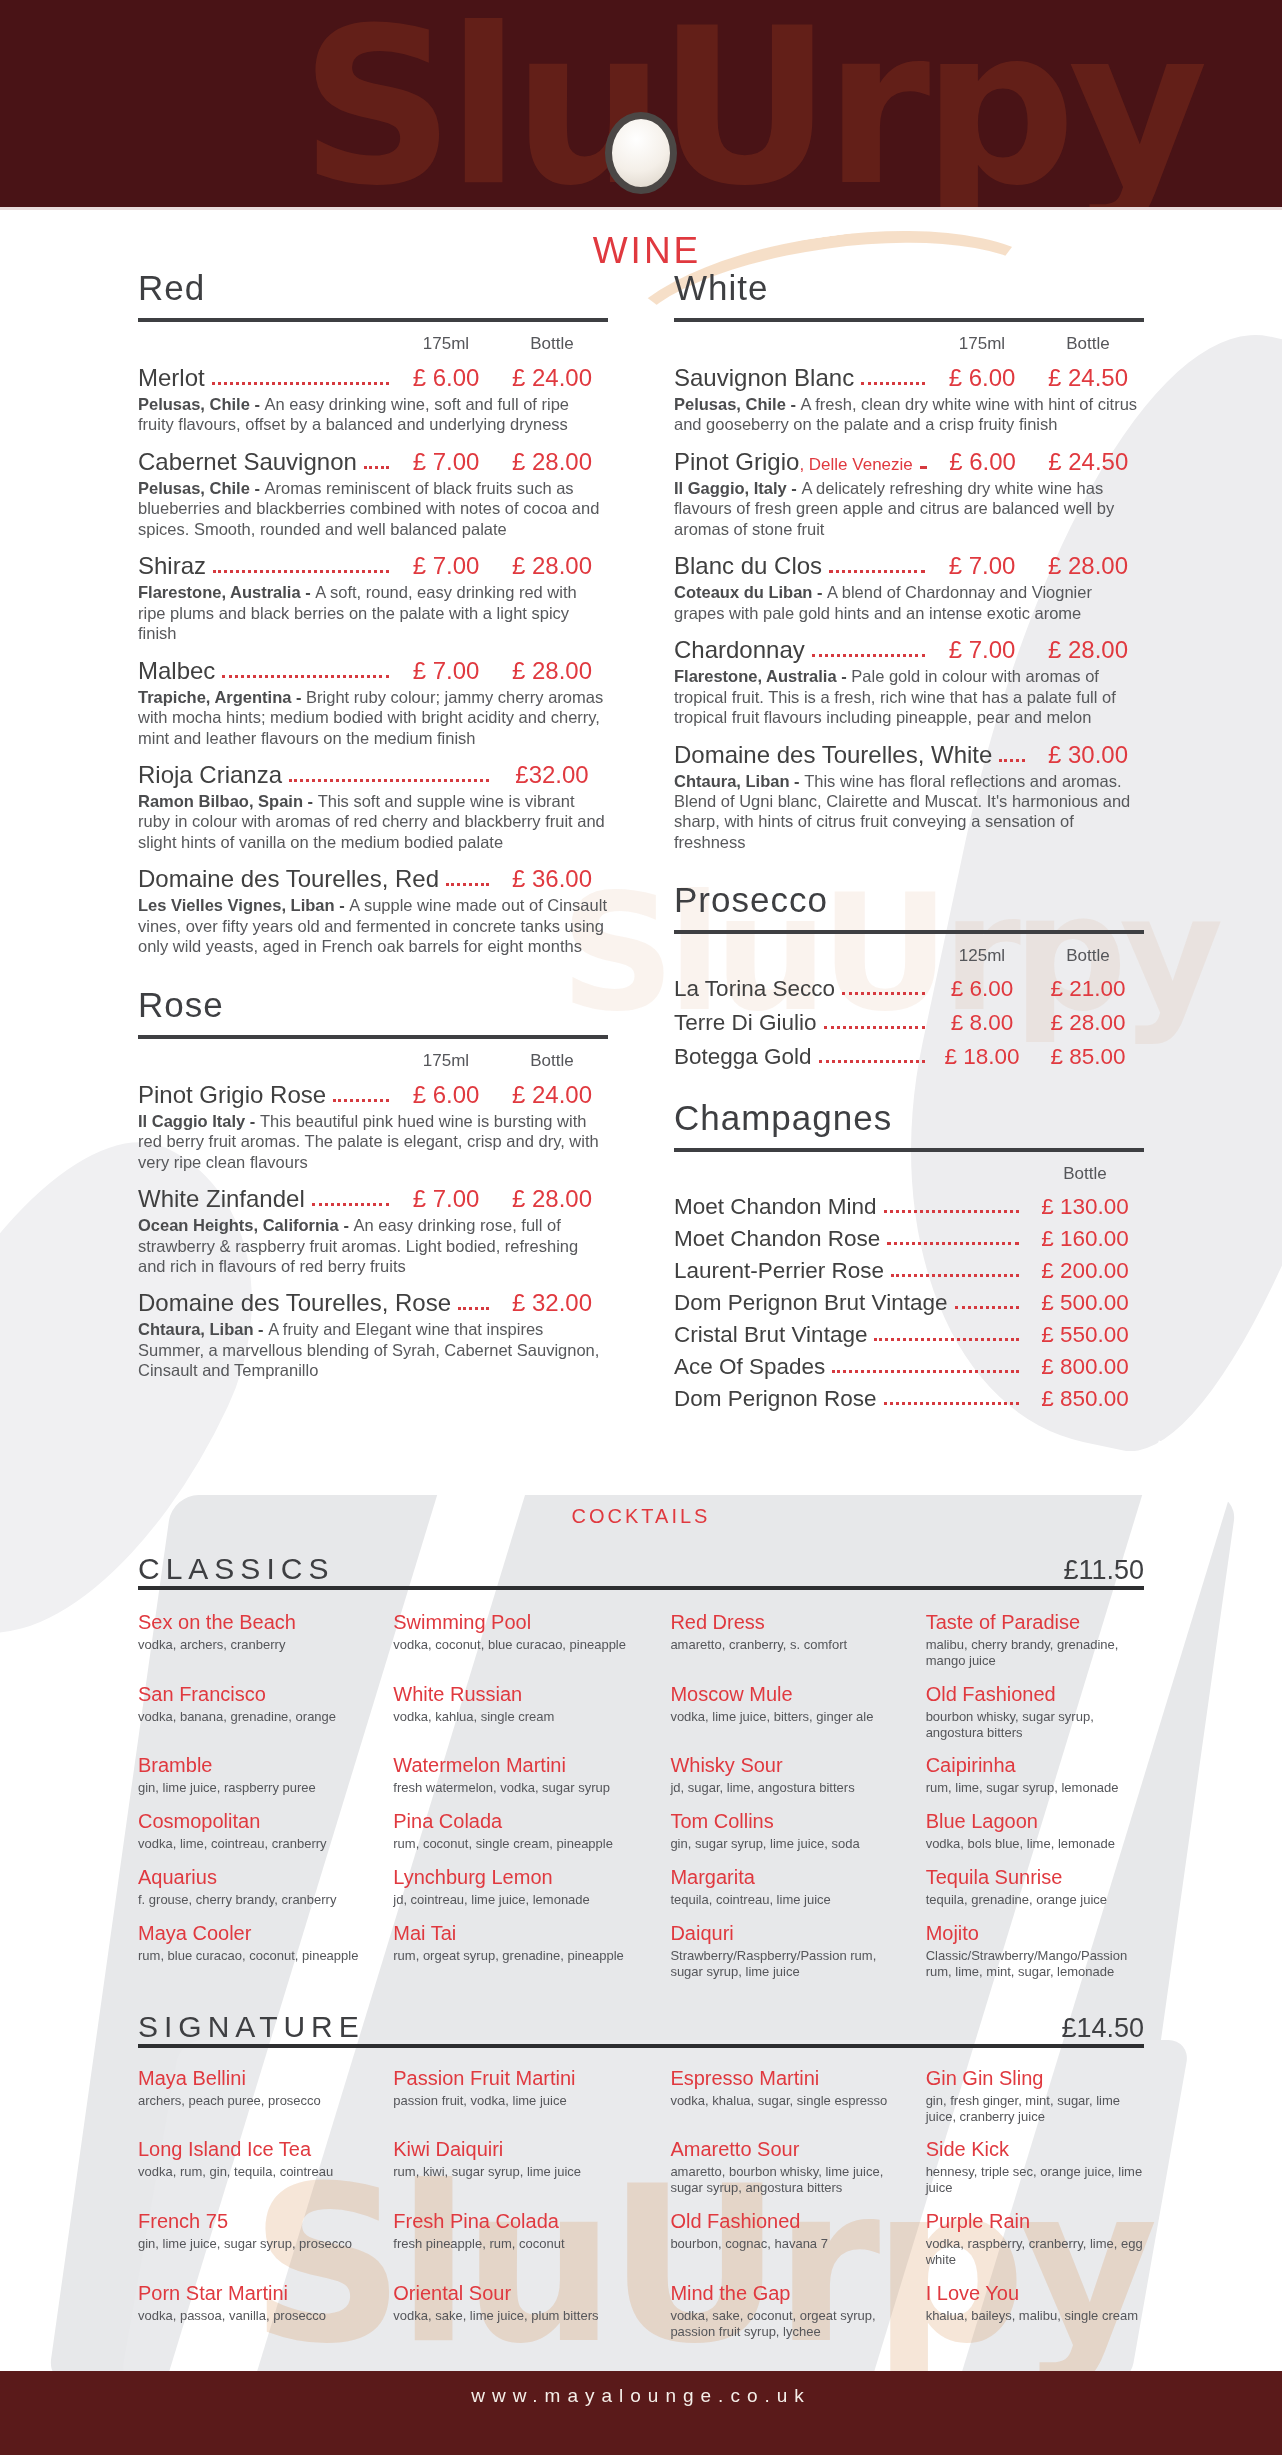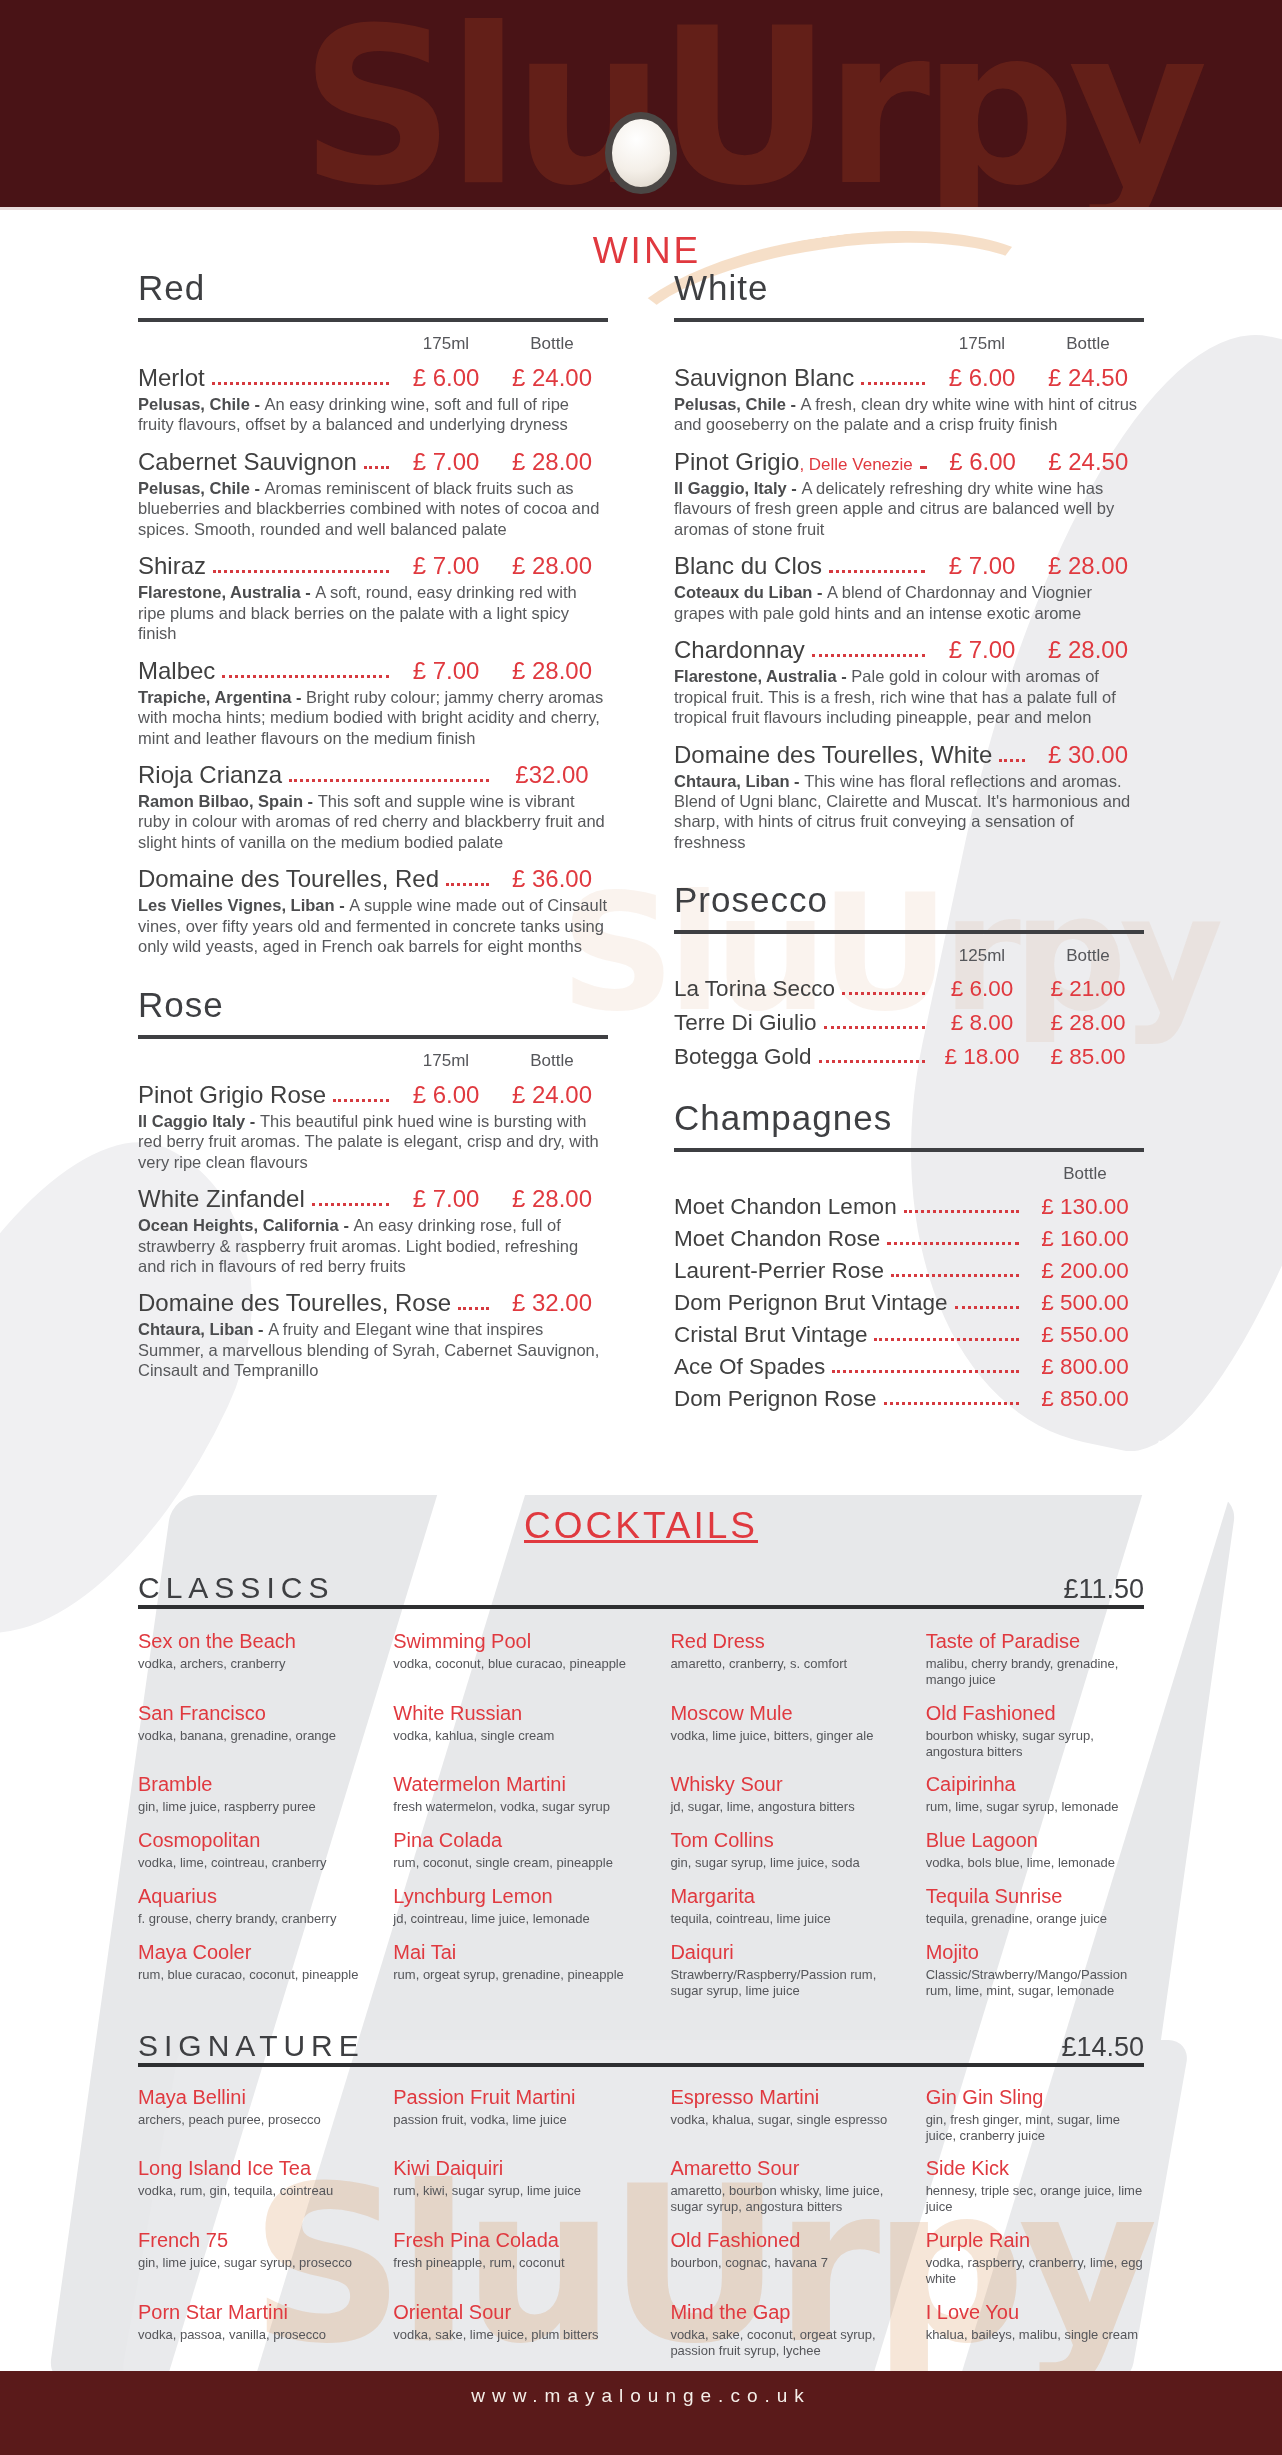--- a/index.html
+++ b/index.html
@@ -64,21 +64,21 @@
   .worigin { font-weight:bold; color:#4b4c4e; }
 
   .simple-item { margin-bottom:8px; }
   .simple-item .wname, .simple-item .pg, .simple-item .pb { font-size:22.5px; }
   .champ-item { margin-bottom:6px; }
   .champ-item .wname { font-size:22.5px; }
   .pc { width:118px; text-align:center; font-size:22.5px; color:#e0393f; white-space:nowrap; }
 
   
   .cocktails { position:absolute; top:1505px; left:138px; right:138px; z-index:1; }
-  .cocktails-title { text-align:center; color:#e0393f; font-size:37px; letter-spacing:3px; margin-bottom:24px;text-decoration:underline; }
+  .cocktails-title { text-align:center; color:#e0393f; font-size:20px; letter-spacing:3px; margin-bottom:24px; }
   .group-head { display:flex; justify-content:space-between; align-items:flex-end;
     border-bottom:4px solid #2e2f31; padding-bottom:0; }
   .group-name { font-size:30px; letter-spacing:6px; color:#3e3f42; }
   .group-price { font-size:27px; color:#3e3f42; }
   .cgrid { display:grid; grid-template-columns:1.05fr 1.15fr 1.05fr 1fr; column-gap:26px; row-gap:13px;
     margin:20px 0 30px; }
   .cgrid.sig { margin-top:18px; }
   .cname { font-size:20px; line-height:1.2; color:#e0393f; margin-bottom:3px; }
   .cing { font-size:13px; line-height:1.22; color:#55565a; }
 </style>
@@ -350,21 +350,21 @@
 
       <div class="section">
         <div class="sec-head">Champagnes</div>
         <div class="colheads">
           <span class="ch-c">Bottle</span>
         </div>
         <div>
 
         <div class="champ-item">
             <div class="wine-line">
-              <span class="wname">Moet Chandon Lemon</span>
+              <span class="wname">Moet Chandon Mind</span>
               <span class="leader"></span>
               <span class="pc">£ 130.00</span>
             </div>
           </div>
             <div class="champ-item">
             <div class="wine-line">
               <span class="wname">Moet Chandon Rose</span>
               <span class="leader"></span>
               <span class="pc">£ 160.00</span>
             </div>

